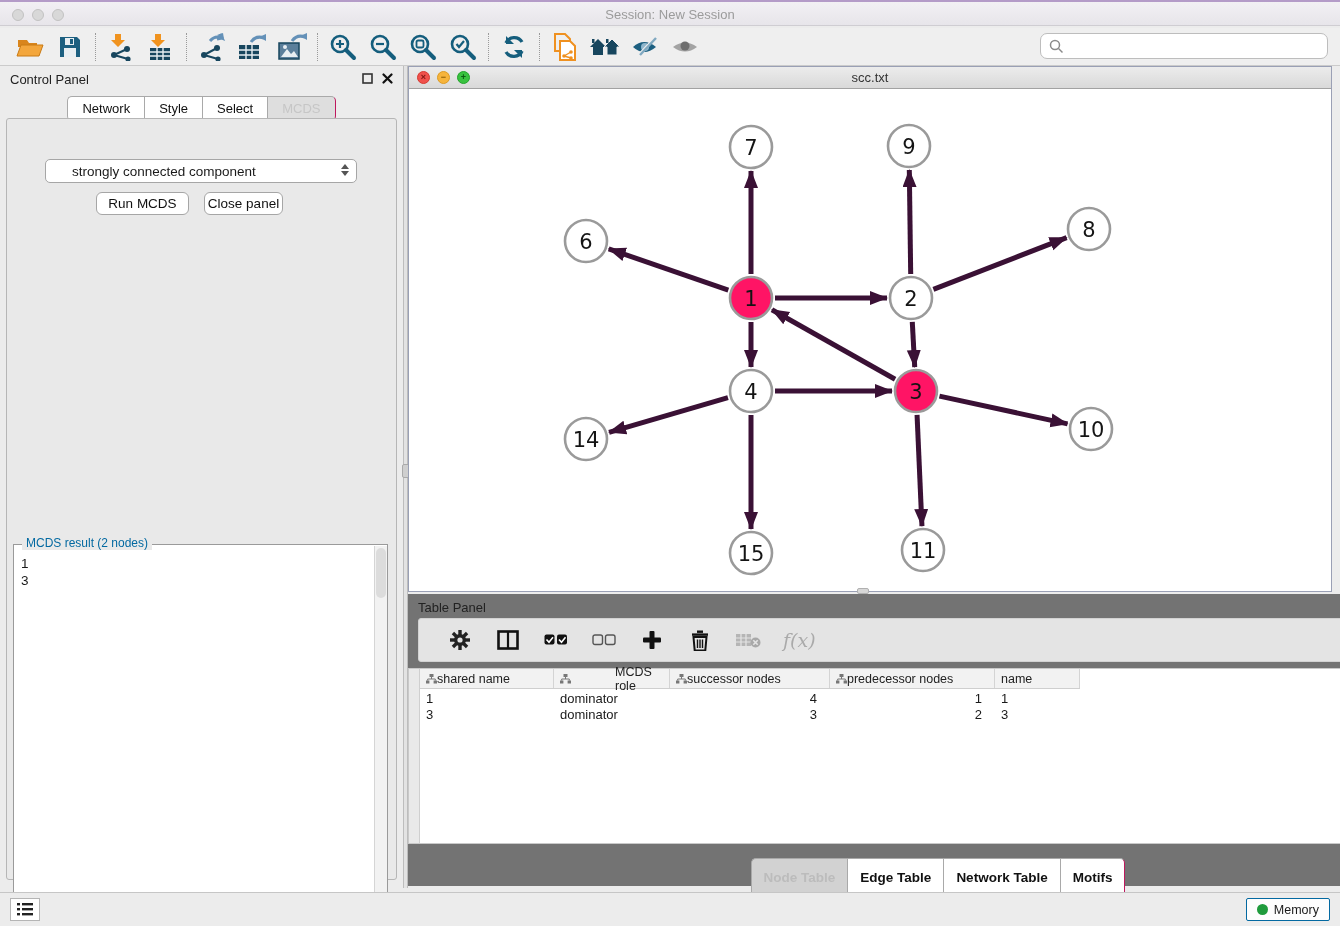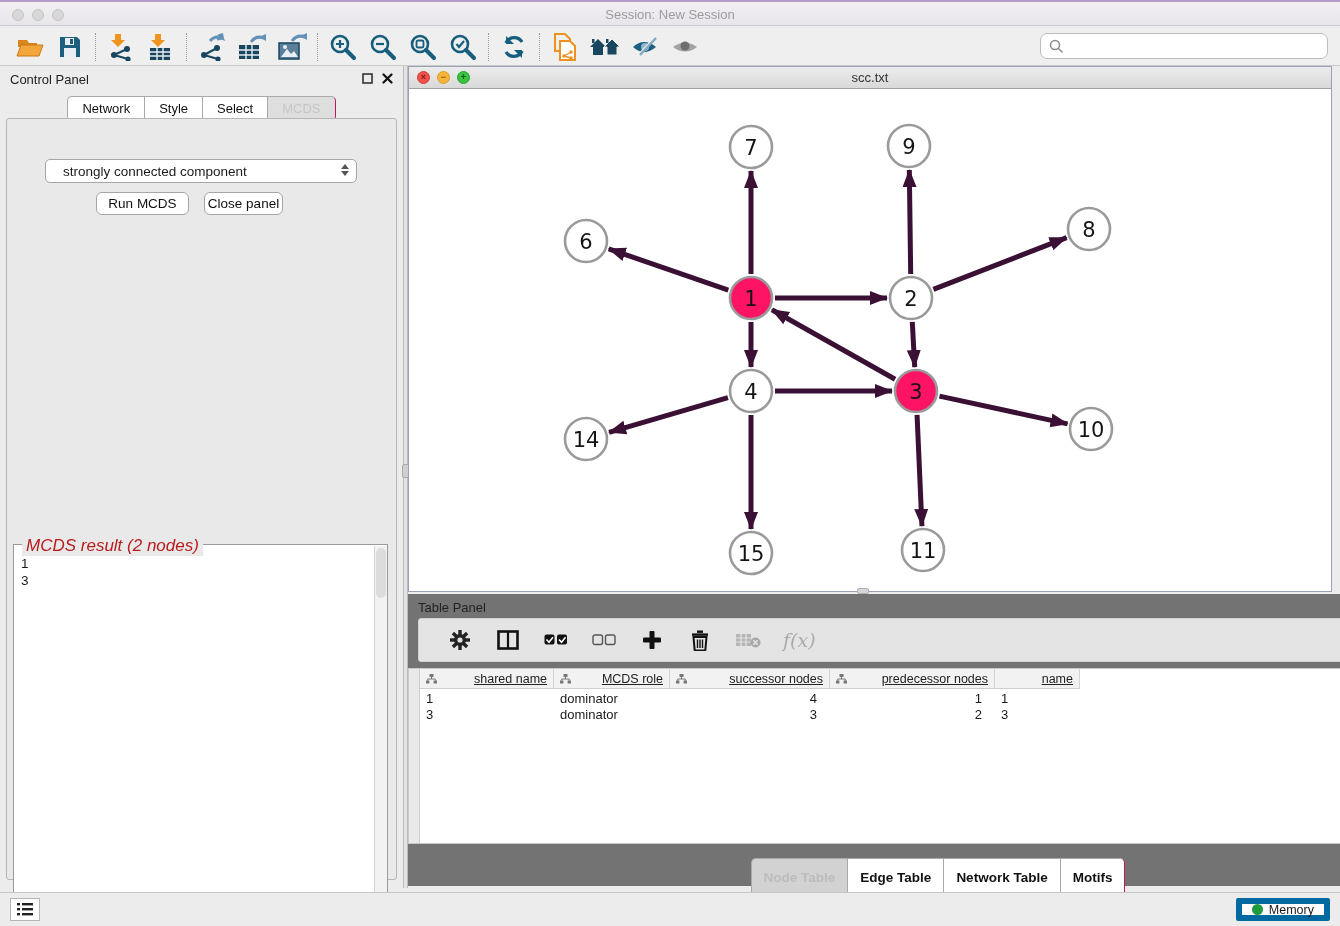--- a/index.html
+++ b/index.html
@@ -23,27 +23,27 @@
   .panel-head{position:absolute;left:10px;top:6px;font-size:13px;color:#222;}
   .panel-icons{position:absolute;right:10px;top:7px;display:flex;gap:9px;align-items:center;}
   .cp-tabs{position:absolute;left:0;right:0;top:96px;display:flex;justify-content:center;}
   .cp-tabs{top:30px;}
   .tab{padding:4px 14px;background:#fff;border:1px solid #a9a9a9;border-right:none;font-size:13px;color:#111;}
   .tab:first-child{border-radius:5px 0 0 5px;}
   .tab:last-child{border-radius:0 5px 5px 0;border-right:1px solid #be185d;}
   .tab.active{background:#dedede;color:#c6c6c6;}
   .cp-body{position:absolute;left:6px;right:6px;top:52px;bottom:8px;background:#e9e9e9;border:1px solid #b6b6b6;border-radius:3px;}
   .opt-label{position:absolute;left:0;right:0;top:18px;text-align:center;font-size:13.5px;color:#111;}
-  .selectbox{position:absolute;left:38px;top:40px;width:312px;height:24px;background:#fff;border:1px solid #a6a6a6;border-radius:5px;display:flex;align-items:center;padding-left:17px;font-size:13.5px;}
+  .selectbox{position:absolute;left:38px;top:40px;width:312px;height:24px;background:#fff;border:1px solid #a6a6a6;border-radius:5px;display:flex;align-items:center;padding-left:26px;font-size:13.5px;}
   .stepper{position:absolute;right:7px;top:4px;display:flex;flex-direction:column;gap:2px;}
   .tri-up{width:0;height:0;border-left:4px solid transparent;border-right:4px solid transparent;border-bottom:5px solid #555;}
   .tri-dn{width:0;height:0;border-left:4px solid transparent;border-right:4px solid transparent;border-top:5px solid #555;}
   .btn{position:absolute;height:23px;background:#fff;border:1px solid #a6a6a6;border-radius:6px;font-size:13.5px;display:flex;align-items:center;justify-content:center;color:#111;}
   .result-box{position:absolute;left:6px;top:425px;width:375px;height:378px;border:1px solid #9a9a9a;background:#fff;}
-  .result-legend{position:absolute;left:8px;top:-9px;background:#e9e9e9;padding:0 4px;font-size:17px;color:#b91c1c;font-style:italic;}
+  .result-legend{position:absolute;left:8px;top:-9px;background:#e9e9e9;padding:0 4px;font-size:12px;color:#0369a1;}
   .result-items{position:absolute;left:0;top:4px;right:14px;bottom:0;padding:6px 0 0 7px;font-size:13.5px;line-height:17px;}
   .result-scroll{position:absolute;right:0;top:1px;bottom:1px;width:13px;background:#f2f2f2;border-left:1px solid #d5d5d5;}
   .result-thumb{position:absolute;left:1px;right:1px;top:2px;height:50px;background:#dcdcdc;border-radius:5px;}
   
   .vsplit{position:absolute;left:403px;top:66px;width:5px;height:822px;background:#e3e3e3;border-left:1px solid #bdbdbd;border-right:1px solid #bdbdbd;}
   .vsplit .grip{position:absolute;left:-2px;top:398px;width:8px;height:14px;background:#cfcfcf;border:1px solid #aaa;border-radius:2px;}
   
   .netwin{position:absolute;left:408px;top:66px;width:924px;height:526px;border:1px solid #9aa0b5;background:#fff;}
   .netwin-titlebar{position:absolute;left:0;right:0;top:0;height:22px;background:linear-gradient(#ececec,#d9d9d9);border-bottom:1px solid #a2a2a2;}
   .netwin-title{position:absolute;left:0;right:0;top:3px;text-align:center;font-size:13px;color:#333;}
@@ -56,31 +56,31 @@
   .hgrip{position:absolute;left:448px;bottom:-3px;width:12px;height:6px;background:#d7d7d7;border:1px solid #b0b0b0;border-radius:2px;}
   
   .tpanel{position:absolute;left:408px;top:594px;width:1060px;height:292px;background:#737373;}
   .tp-toolbar{position:absolute;left:10px;right:8px;top:24px;height:44px;background:#e4e4e4;border:1px solid #d2d2d2;border-radius:3px;display:flex;align-items:center;padding-left:28px;gap:22px;}
   .tp-ico{display:flex;align-items:center;justify-content:center;width:26px;height:26px;}
   .fx{font-family:"DejaVu Serif",serif;font-style:italic;font-size:19px;color:#aaa;}
   .tablewrap{position:absolute;left:0px;right:8px;top:74px;height:176px;background:#fff;border:1px solid #c9c9c9;}
   .gutter{position:absolute;left:0;top:0;bottom:0;width:11px;background:#e9e9e9;border-right:1px solid #cfcfcf;}
   .thead{position:absolute;left:11px;top:0;height:20px;display:flex;background:#f2f2f2;border-bottom:1px solid #cfcfcf;}
   .th{display:flex;align-items:center;border-right:1px solid #d4d4d4;font-size:12.5px;color:#222;padding-left:6px;}
-  .th .lbl{flex:1;text-align:right;padding-right:6px;text-decoration:underline;}
+  .th .lbl{flex:1;text-align:left;padding-right:6px;}
   .trow{position:absolute;left:11px;display:flex;height:16px;font-size:13px;}
   .td{display:flex;align-items:center;padding:0 6px;}
   .td.r{justify-content:flex-end;padding-right:13px;}
   .tp-tabs{position:absolute;left:0;right:0;top:264px;display:flex;justify-content:center;}
   .tp-tabs .tab{padding:11px 12px;font-size:13.5px;font-weight:bold;}
   .tp-tabs .tab.active{background:#d2d2d2;color:#bcbcbc;}
   
   .statusbar{position:absolute;left:0;top:892px;width:1340px;height:34px;background:#ececec;border-top:1px solid #c6c6c6;}
   .sb-left{position:absolute;left:10px;top:5px;width:30px;height:23px;background:#fff;border:1px solid #b5b5b5;display:flex;align-items:center;justify-content:center;}
-  .sb-mem{position:absolute;right:10px;top:5px;height:23px;background:#fdfdfd;border:6px solid #0369a1;border-radius:2px;display:flex;align-items:center;gap:6px;padding:0 10px;font-size:12.5px;}
+  .sb-mem{position:absolute;right:10px;top:5px;height:23px;background:#fdfdfd;border:1px solid #0369a1;border-radius:2px;display:flex;align-items:center;gap:6px;padding:0 10px;font-size:12.5px;}
   .gdot{width:11px;height:11px;border-radius:50%;background:#1f9b3c;}
   svg{display:block;}
 </style>
 </head>
 <body>
 
 <div class="titlebar">
   <div class="tl-dots">
     <div class="tl-dot"></div>
     <div class="tl-dot"></div>
@@ -428,21 +428,21 @@
     <div class="thead" id="thead">
         <div class="th" style="width: 134px;">
           <svg width="11" height="10" viewBox="0 0 11 10">
             <rect x="3.5" y="0" width="4" height="3" fill="#777"></rect>
             <rect x="0" y="6.5" width="3.4" height="3" fill="#777"></rect>
             <rect x="7.6" y="6.5" width="3.4" height="3" fill="#777"></rect>
             <path d="M5.5 3 v2 M1.7 6.5 v-1.5 h7.6 v1.5" stroke="#777" stroke-width="1" fill="none"></path>
           </svg>
           <span class="lbl">shared name</span>
         </div>
-        <div class="th" style="width: 116px;">
+        <div class="th" style="width: 116px; gap: 44px;">
           <svg width="11" height="10" viewBox="0 0 11 10">
             <rect x="3.5" y="0" width="4" height="3" fill="#777"></rect>
             <rect x="0" y="6.5" width="3.4" height="3" fill="#777"></rect>
             <rect x="7.6" y="6.5" width="3.4" height="3" fill="#777"></rect>
             <path d="M5.5 3 v2 M1.7 6.5 v-1.5 h7.6 v1.5" stroke="#777" stroke-width="1" fill="none"></path>
           </svg>
           <span class="lbl">MCDS role</span>
         </div>
         <div class="th" style="width: 160px;">
           <svg width="11" height="10" viewBox="0 0 11 10">

